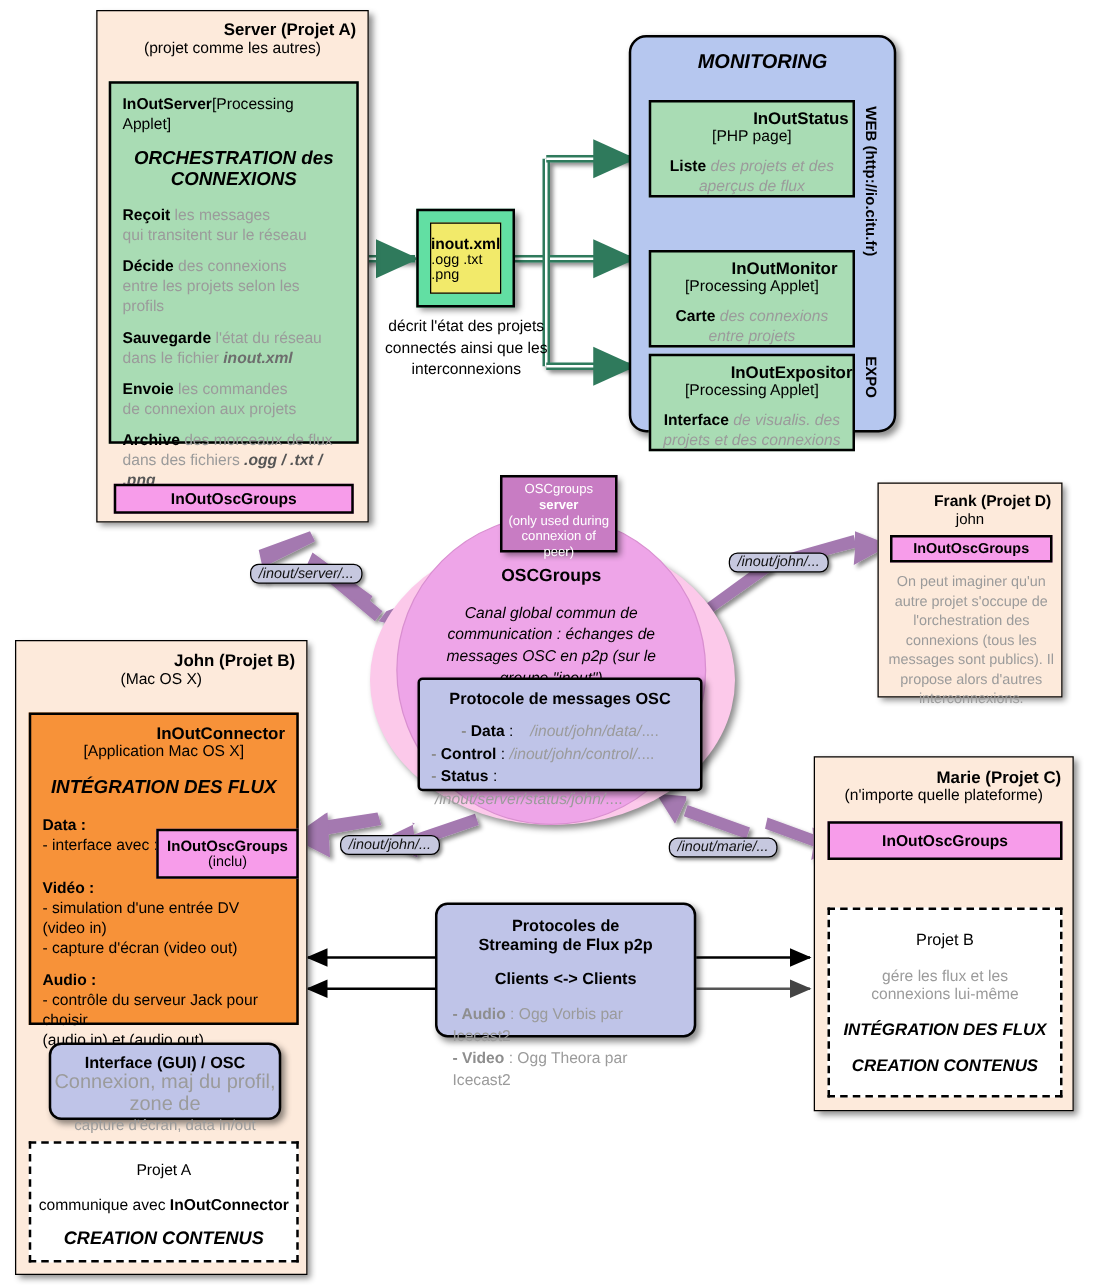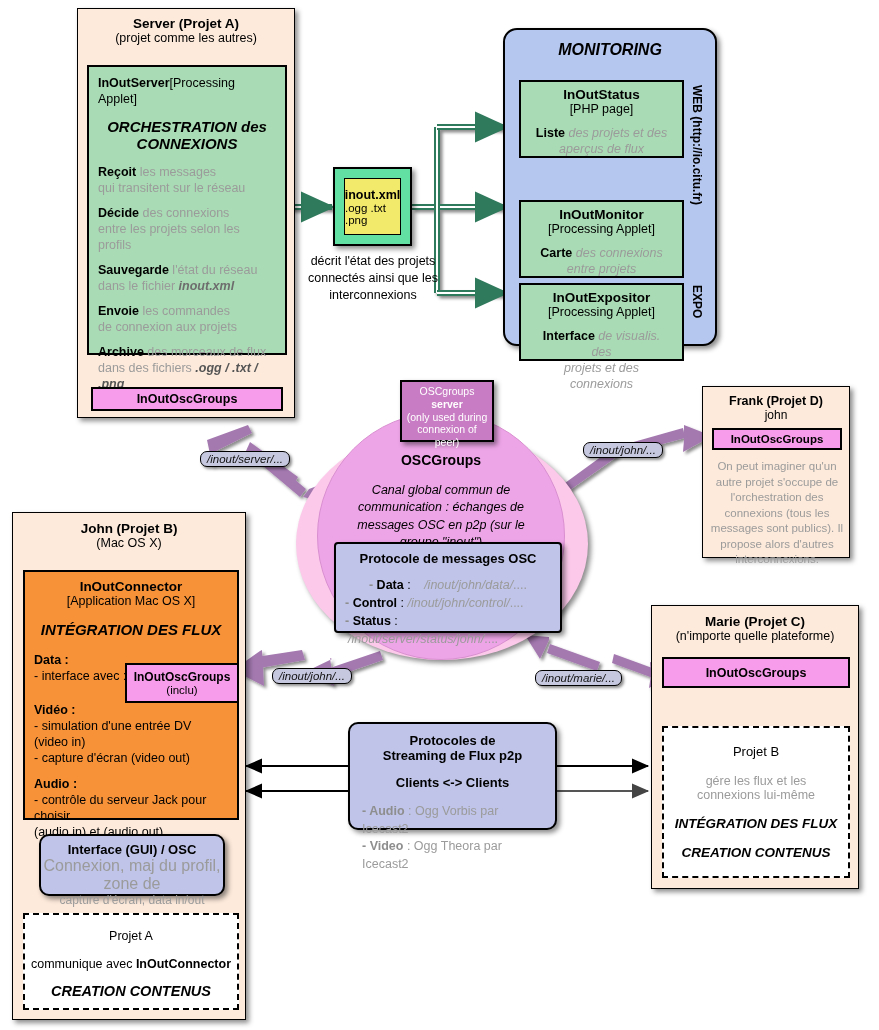--- a/index.html
+++ b/index.html
@@ -38,21 +38,21 @@
     white-space:nowrap;
   }
 
   
   .t  { font-size:12.5px; color:#000; line-height:1.28; }
   .b  { font-weight:bold; }
   .i  { font-style:italic; }
   .grey  { color:#9b9b9b; }
   .grey2 { color:#8e8e8e; }
   .ctr { text-align:center; }
-  .ttl { font-weight:bold; font-size:13.5px; text-align:center; }
+  .ttl { font-weight:bold; font-size:13.5px; text-align:right; }
   .sub { font-size:12.5px; text-align:center; }
   .hdr { font-weight:bold; font-style:italic; font-size:16px; text-align:center; }
   .hdr2{ font-weight:bold; font-style:italic; font-size:15px; text-align:center; }
   .vert { writing-mode: vertical-rl; text-orientation: mixed; }
 
   .pad8 { padding:7px 9px; }
 </style>
 </head>
 <body>
 
@@ -213,21 +213,21 @@
 
     <div class="abs boxGreen" style="left:14px; top:170px; width:165px; height:78px; padding:5px 12px;">
       <div class="ttl">InOutMonitor</div>
       <div class="sub">[Processing Applet]</div>
       <div class="t ctr" style="margin-top:9px;">
         <span class="b">Carte</span><span class="grey i"> des connexions</span>
         <div class="grey i">entre projets</div>
       </div>
     </div>
 
-    <div class="abs boxGreen" style="left:14px; top:253px; width:165px; height:78px; padding:5px 12px;">
+    <div class="abs boxGreen" style="left:14px; top:253px; width:165px; height:78px; padding:5px 0;">
       <div class="ttl">InOutExpositor</div>
       <div class="sub">[Processing Applet]</div>
       <div class="t ctr" style="margin-top:9px;">
         <span class="b">Interface</span><span class="grey i"> de visualis. des</span>
         <div class="grey i">projets et des connexions</div>
       </div>
     </div>
   </div>
 
   <div class="abs boxPurple shadow ctr" style="left:400px; top:380px; width:94px; height:62px; padding:3px 4px; color:#fff; font-size:10.5px; line-height:1.22;">

